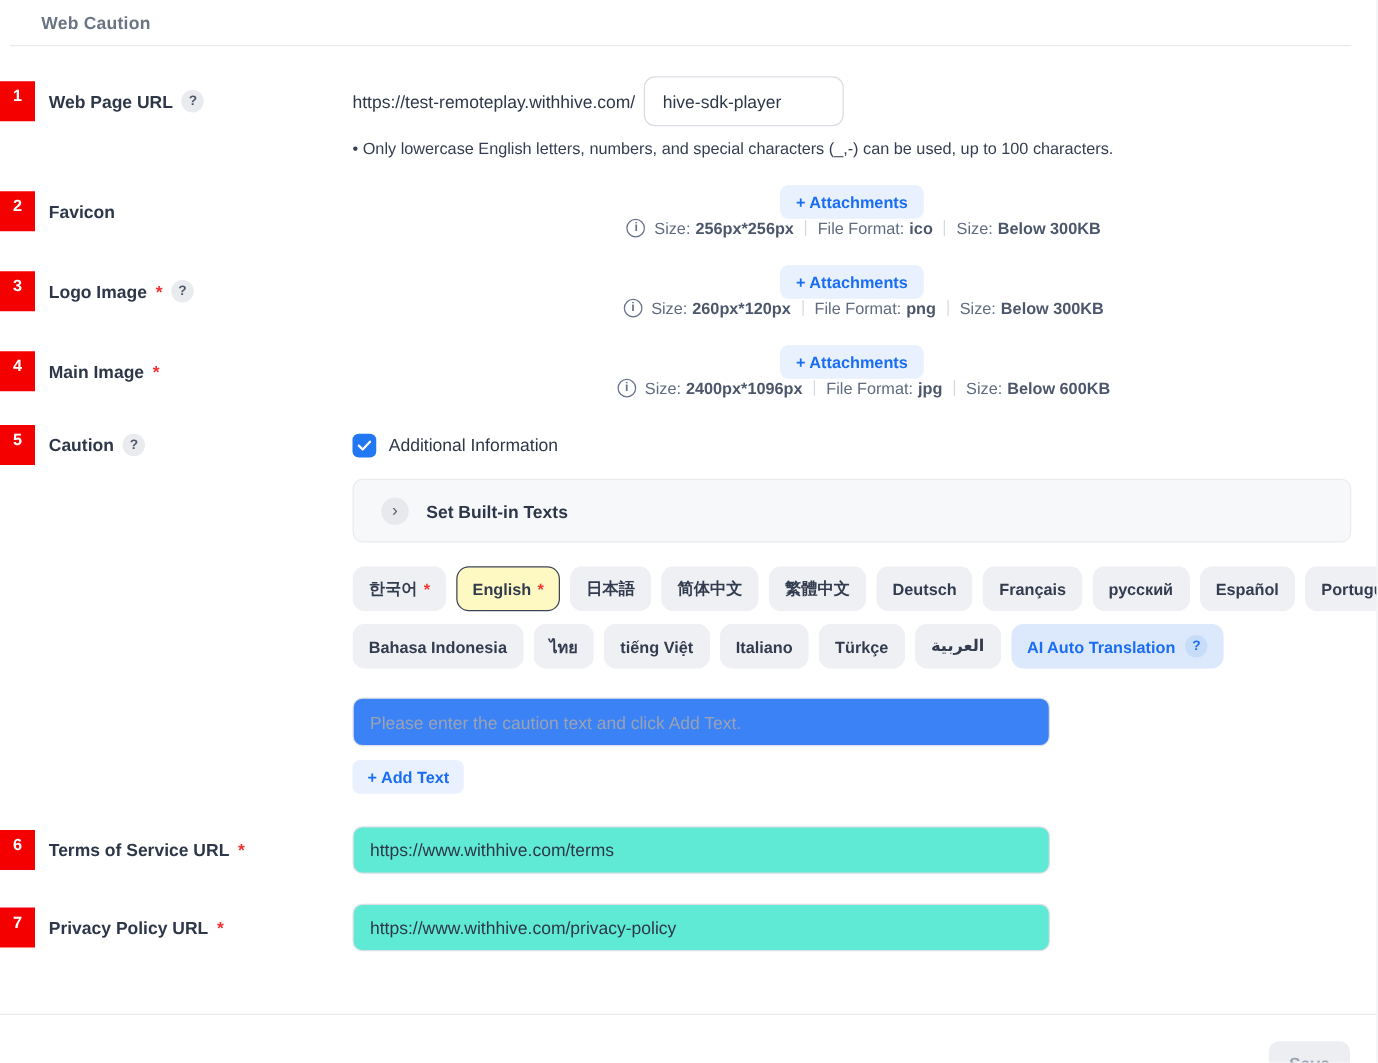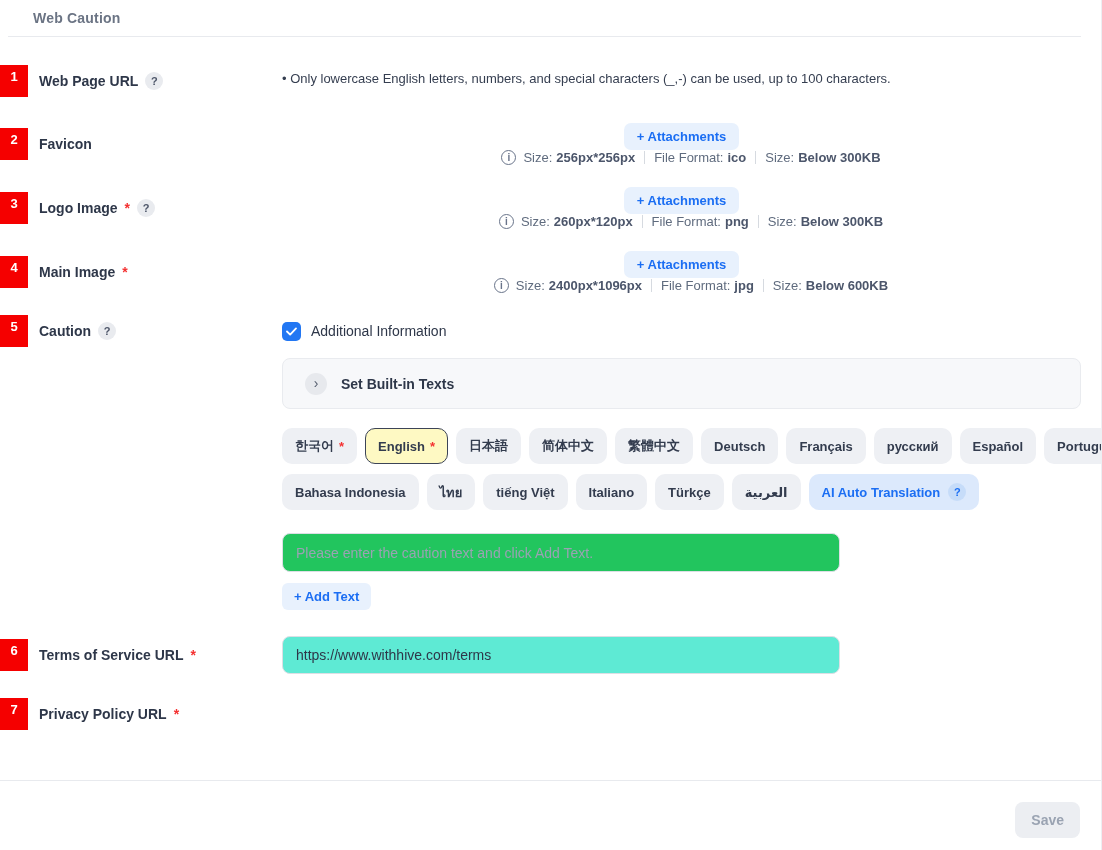--- a/index.html
+++ b/index.html
@@ -106,21 +106,21 @@
   .ai-help {
     width: 18px; height: 18px; border-radius: 50%; background: #c6dcf9;
     color: #1b6ef3; font-size: 11px; font-weight: bold;
     display: inline-flex; align-items: center; justify-content: center;
   }
 
   .caution-input {
     margin-top: 23px; width: 558px; height: 39px;
     border: 1px solid #dcdfe5; border-radius: 8px;
     font-family: inherit; font-size: 14px; color: #2e3749;
-    padding: 0 13px; outline: none; display: block; background: #22c55e;
+    padding: 0 13px; outline: none; display: block; background: #3b82f6;
   }
   .caution-input::placeholder { color: #9aa2b3; }
   .add-text-btn {
     margin-top: 11px; height: 27px; padding: 0 12px; border: none; border-radius: 6px;
     background: #e8f1fd; color: #1b6ef3; font-family: inherit; font-size: 13px;
     font-weight: bold; cursor: pointer; display: inline-block;
   }
 
   
   .row-input { align-items: center; }
@@ -152,20 +152,24 @@
 
   <div class="row row-url">
     <div class="label-col">
       <div class="num-badge">1</div>
       <div class="field-label">
         <span>Web Page URL</span>
         <span class="help-badge">?</span>
       </div>
     </div>
     <div class="content-col">
+      <div class="url-line">
+        <span class="url-prefix">https://test-remoteplay.withhive.com/</span>
+        <input class="slug-input" type="text" value="hive-sdk-player" style="">
+      </div>
       <div class="helper-text">• Only lowercase English letters, numbers, and special characters (_,-) can be used, up to 100 characters.</div>
     </div>
   </div>
 
   <div class="row row-upload">
     <div class="label-col">
       <div class="num-badge">2</div>
       <div class="field-label">
         <span>Favicon</span>
 
@@ -340,20 +344,23 @@
   </div>
 
   <div class="row row-input row-privacy">
     <div class="label-col">
       <div class="num-badge">7</div>
       <div class="field-label">
         <span>Privacy Policy URL</span>
         <span class="req">*</span>
       </div>
     </div>
+    <div class="content-col">
+      <input class="url-input" type="text" value="https://www.withhive.com/privacy-policy" style="">
+    </div>
   </div>
 
 </div>
 
 <div class="footer-divider"></div>
 <div class="footer">
   <button class="save-btn">Save</button>
 </div>
 
 </body></html>

